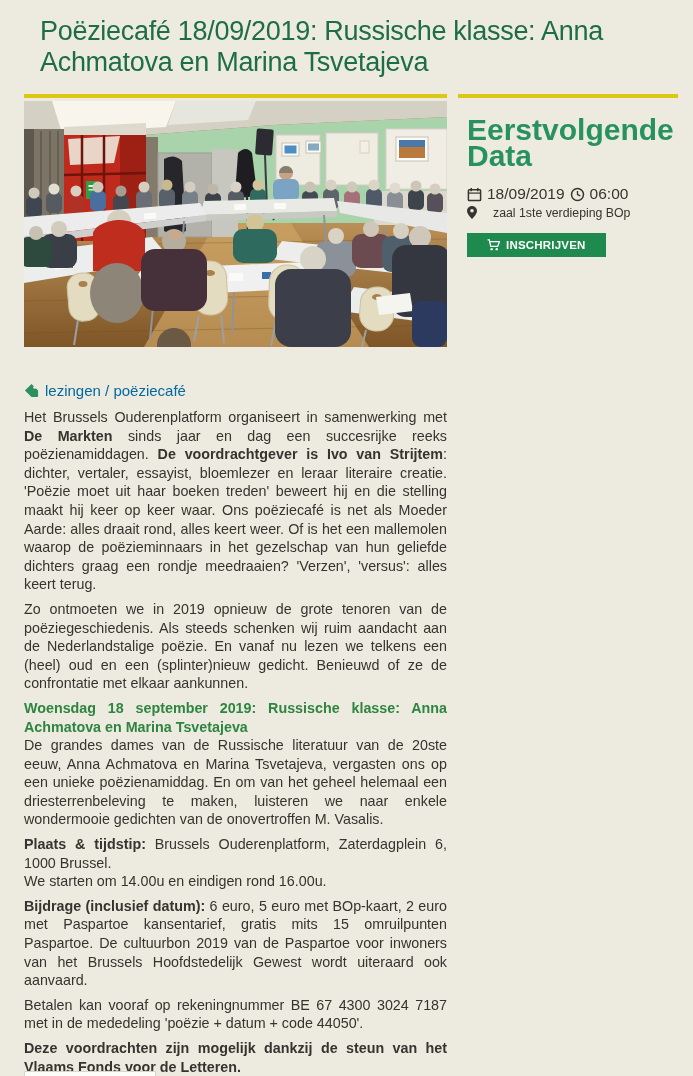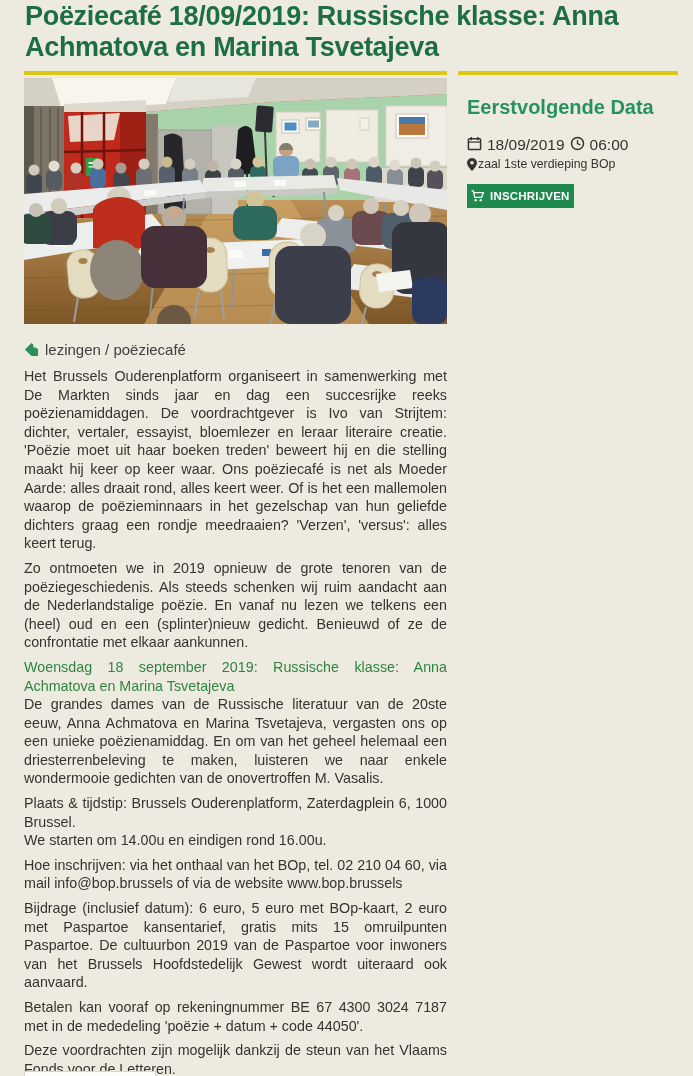--- a/index.html
+++ b/index.html
@@ -1,37 +1,37 @@
 <!DOCTYPE html>
 <html><head>
 <meta charset="utf-8">
 <style>
   *{box-sizing:border-box}
   html,body{margin:0;padding:0}
   body{width:693px;height:1076px;background:#edeae0;font-family:"Liberation Sans",sans-serif;
        color:#37332e;position:relative;overflow:hidden}
   .wrap{padding:0 15px 0 24px}
-  .title{margin:1px;padding-top:0;font-size:27px;line-height:31px;font-weight:bold;
+  .title{margin:16px;padding-top:0;font-size:27px;line-height:31px;font-weight:normal;
          color:#1d6e43;white-space:pre-line;letter-spacing:-0.3px}
   .cols{display:flex;gap:11px;margin-top:8px}
   .main-col{width:423px;border-top:4px solid #dcc714}
   .side-col{flex:1;border-top:4px solid #dcc714;padding-left:9px}
   .photo{display:block;margin-top:3px}
-  .side-heading{margin:19px 0 0;font-size:20px;line-height:26px;color:#28925f;font-weight:bold}
-  .date-row{display:flex;gap:5px;margin-top:16px;font-size:15.5px}
-  .loc-row{display:flex;align-items:center;gap:1px;margin-top:3px;font-size:12.3px}
+  .side-heading{margin:19px 0 0;font-size:30px;line-height:26px;color:#28925f;font-weight:bold}
+  .date-row{display:flex;align-items:center;gap:5px;margin-top:16px;font-size:15.5px}
+  .loc-row{display:flex;align-items:flex-start;gap:16px;margin-top:3px;font-size:12.3px}
   .price-list{margin-top:10px;font-size:14.6px;line-height:17.5px}
   .btn{display:inline-flex;align-items:center;gap:6px;margin-top:13px;background:#1e8a4e;
        color:#fff;border:none;font-family:inherit;font-size:11.5px;font-weight:bold;
-       padding:6px 4px;letter-spacing:.2px;cursor:pointer}
-  .tag-row{display:flex;align-items:center;gap:6px;margin-top:17px;font-size:15px;color:#404040}
+       padding:6px 20px;letter-spacing:.2px;cursor:pointer}
+  .tag-row{display:flex;align-items:center;gap:6px;margin-top:35px;font-size:15px;color:#0369a1}
   .article{margin-top:9px}
   .body-p{font-size:14.3px;line-height:18.6px;margin:0 0 6px;text-align:justify;white-space:pre-line}
-  .b{font-weight:normal}
-  .g{color:#2e8540;font-weight:normal}
+  .b{font-weight:bold}
+  .g{color:#2e8540;font-weight:bold}
   .partial-logo{position:absolute;left:24px;top:1071px;width:132px;height:6px;
                 background:#fcfcf9;border:1px solid #d9d6c9;border-bottom:none}
   .icon{flex:0 0 auto;display:inline-block}
 </style>
 </head>
 <body>
 
 <div class="wrap">
   <h1 class="title">Poëziecafé 18/09/2019: Russische klasse: Anna
 Achmatova en Marina Tsvetajeva</h1>
@@ -301,21 +301,20 @@
         <span>lezingen / poëziecafé</span>
       </div>
 
       <div class="article">
           <p class="body-p"><span>Het Brussels Ouderenplatform organiseert in samenwerking met </span><span class="b">De Markten</span><span> sinds jaar en dag een succesrijke reeks poëzienamiddagen. </span><span class="b">De voordrachtgever is Ivo van Strijtem</span><span>: dichter, vertaler, essayist, bloemlezer en leraar literaire creatie. 'Poëzie moet uit haar boeken treden' beweert hij en die stelling maakt hij keer op keer waar. Ons poëziecafé is net als Moeder Aarde: alles draait rond, alles keert weer. Of is het een mallemolen waarop de poëzieminnaars in het gezelschap van hun geliefde dichters graag een rondje meedraaien? 'Verzen', 'versus': alles keert terug.</span></p>
           <p class="body-p"><span>Zo ontmoeten we in 2019 opnieuw de grote tenoren van de poëziegeschiedenis. Als steeds schenken wij ruim aandacht aan de Nederlandstalige poëzie. En vanaf nu lezen we telkens een (heel) oud en een (splinter)nieuw gedicht. Benieuwd of ze de confrontatie met elkaar aankunnen.</span></p>
           <p class="body-p"><span class="g">Woensdag 18 september 2019: Russische klasse: Anna Achmatova en Marina Tsvetajeva</span><span>
 De grandes dames van de Russische literatuur van de 20ste eeuw, Anna Achmatova en Marina Tsvetajeva, vergasten ons op een unieke poëzienamiddag. En om van het geheel helemaal een driesterrenbeleving te maken, luisteren we naar enkele wondermooie gedichten van de onovertroffen M. Vasalis.</span></p>
           <p class="body-p"><span class="b">Plaats &amp; tijdstip:</span><span> Brussels Ouderenplatform, Zaterdagplein 6, 1000 Brussel.
 We starten om 14.00u en eindigen rond 16.00u.</span></p>
-          <p class="body-p"><span class="b">Hoe inschrijven:</span><span> via het onthaal van het BOp, tel. 02 210 04 60, via mail info@bop.brussels of via de website www.bop.brussels</span></p>
           <p class="body-p"><span class="b">Bijdrage (inclusief datum):</span><span> 6 euro, 5 euro met BOp-kaart, 2 euro met Paspartoe kansentarief, gratis mits 15 omruilpunten Paspartoe. De cultuurbon 2019 van de Paspartoe voor inwoners van het Brussels Hoofdstedelijk Gewest wordt uiteraard ook aanvaard.</span></p>
           <p class="body-p"><span>Betalen kan vooraf op rekeningnummer BE 67 4300 3024 7187 met in de mededeling 'poëzie + datum + code 44050'.</span></p>
           <p class="body-p"><span class="b">Deze voordrachten zijn mogelijk dankzij de steun van het Vlaams Fonds voor de Letteren.</span></p>
         </div>
     </div>
 
     <div class="side-col">
       <h2 class="side-heading">Eerstvolgende Data</h2>
 
       <div class="date-row">

